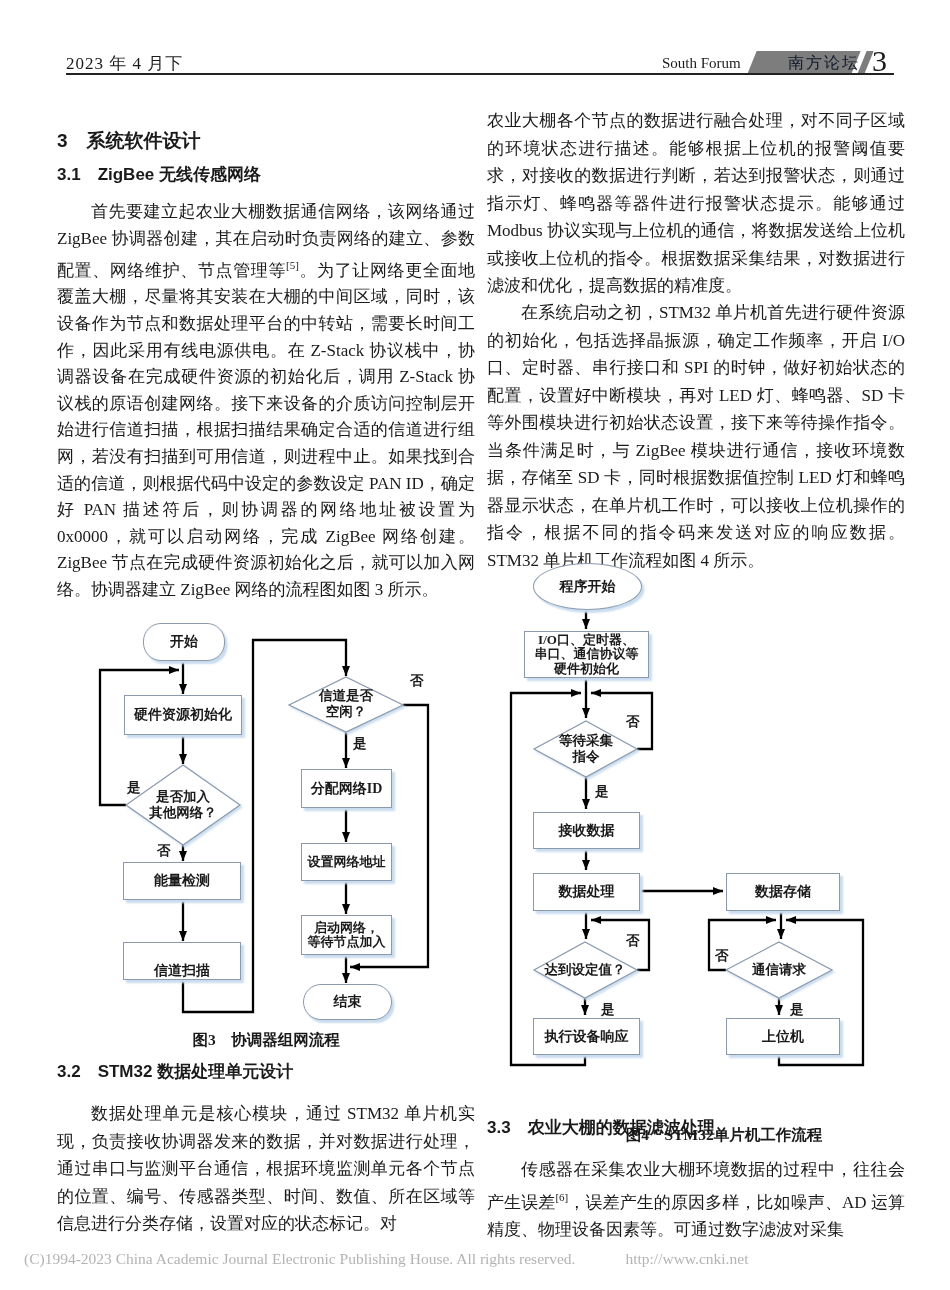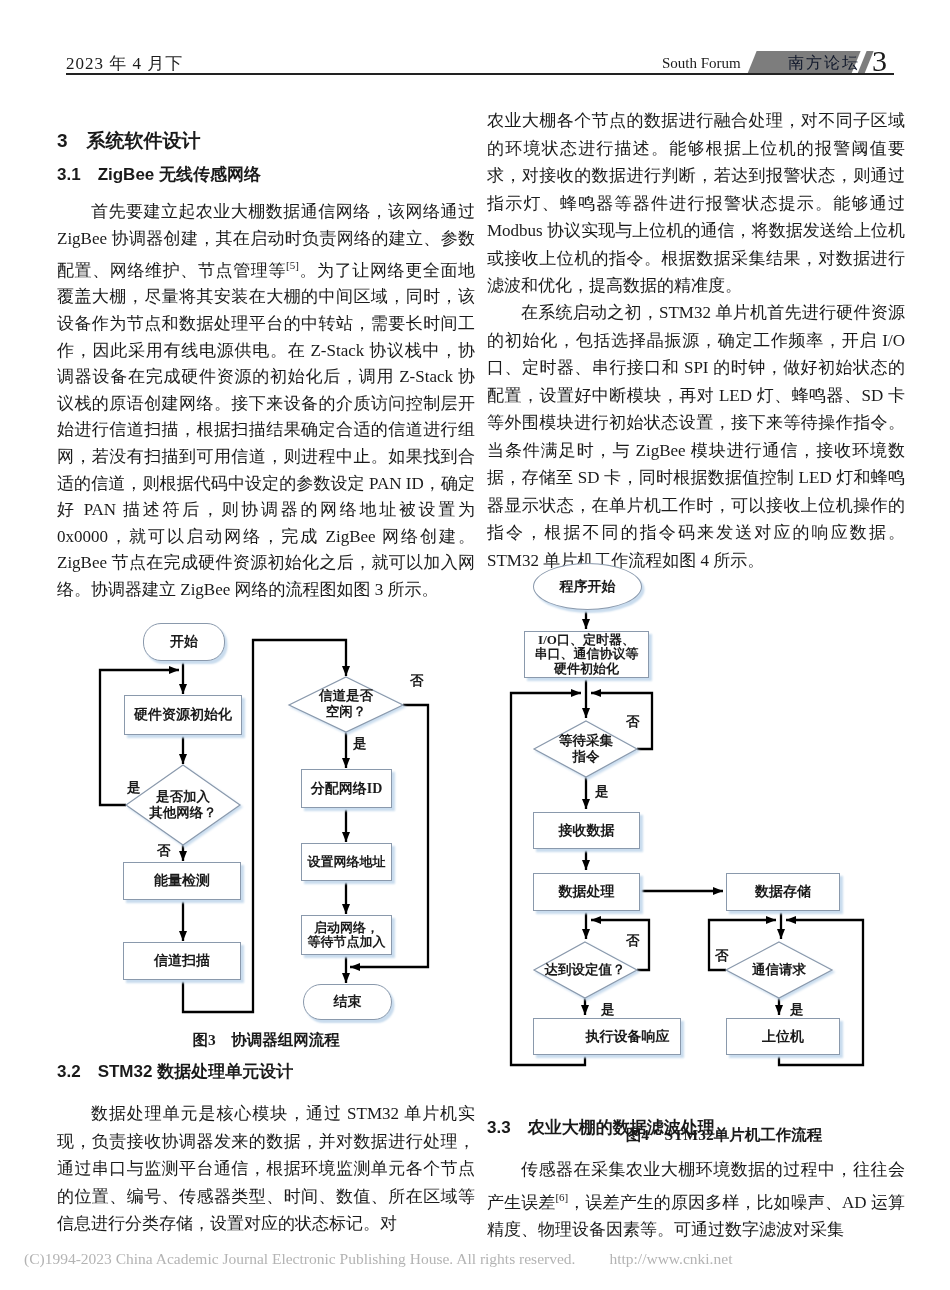--- a/index.html
+++ b/index.html
@@ -27,21 +27,21 @@
   .fc-svg{position:absolute;left:0;top:0;}
   .fc-box{position:absolute;background:#fff;border:1px solid #8a99ac;box-shadow:2.5px 3px 2px #c9dcee;
           display:flex;flex-direction:column;align-items:center;justify-content:center;
           text-align:center;font-size:14px;line-height:16px;z-index:2;}
   .fc-stadium{border-radius:18px;}
   .fc-ellipse{border-radius:50%;}
   .fc-dtext{position:absolute;width:120px;text-align:center;font-size:13.5px;line-height:16px;z-index:3;}
   .fc-lab{position:absolute;font-size:13.5px;z-index:3;}
   .sm{font-size:13px;line-height:14.5px;}
   
-  .footer{left:24px;top:1250px;width:910px;font-size:15.5px;color:#b3b3b3;display:flex;gap:34px;}
+  .footer{left:24px;top:1250px;width:910px;font-size:15.5px;color:#b3b3b3;display:flex;gap:50px;}
   .footer a{color:#b3b3b3;text-decoration:none;}
 </style>
 </head>
 <body>
 
 <div class="page">
 
   <div class="abs hdr-date">2023 年 4 月下</div>
   <div class="abs hdr-en">South Forum</div>
   <div class="abs hdr-badge"></div>
@@ -89,21 +89,21 @@
     <div class="fc-box" style="left:67px;top:80px;width:116px;height:38px;">
       <span>硬件资源初始化</span>
       </div>
     <div class="fc-dtext" style="left:66px;top:174px;">
       <div>是否加入</div>
       <div>其他网络？</div>
       </div>
     <div class="fc-box" style="left:66px;top:247px;width:116px;height:36px;">
       <span>能量检测</span>
       </div>
-    <div class="fc-box" style="left:66px;top:327px;width:116px;height:36px;">
+    <div class="fc-box" style="left:66px;top:327px;width:116px;height:36px;justify-content:flex-end;">
       <span>信道扫描</span>
       </div>
     <div class="fc-dtext" style="left:229px;top:73px;">
       <div>信道是否</div>
       <div>空闲？</div>
       </div>
     <div class="fc-box" style="left:244px;top:154px;width:89px;height:37px;">
       <span>分配网络ID</span>
       </div>
     <div class="fc-box" style="left:244px;top:228px;width:89px;height:36px;">
@@ -180,21 +180,21 @@
       </div>
     <div class="fc-box" style="left:46px;top:318px;width:105px;height:36px;">
       <span>数据处理</span>
       </div>
     <div class="fc-box" style="left:239px;top:318px;width:112px;height:36px;">
       <span>数据存储</span>
       </div>
     <div class="fc-dtext" style="left:38px;top:407px;">
       <div>达到设定值？</div>
       </div>
-    <div class="fc-box" style="left:46px;top:463px;width:105px;height:35px;padding-left:41px;">
+    <div class="fc-box" style="left:46px;top:463px;width:105px;height:35px;">
       <span>执行设备响应</span>
       </div>
     <div class="fc-dtext" style="left:232px;top:407px;">
       <div>通信请求</div>
       </div>
     <div class="fc-box" style="left:239px;top:463px;width:112px;height:35px;">
       <span>上位机</span>
       </div>
 
     <div class="fc-lab" style="left:139px;top:158px;">否</div>

